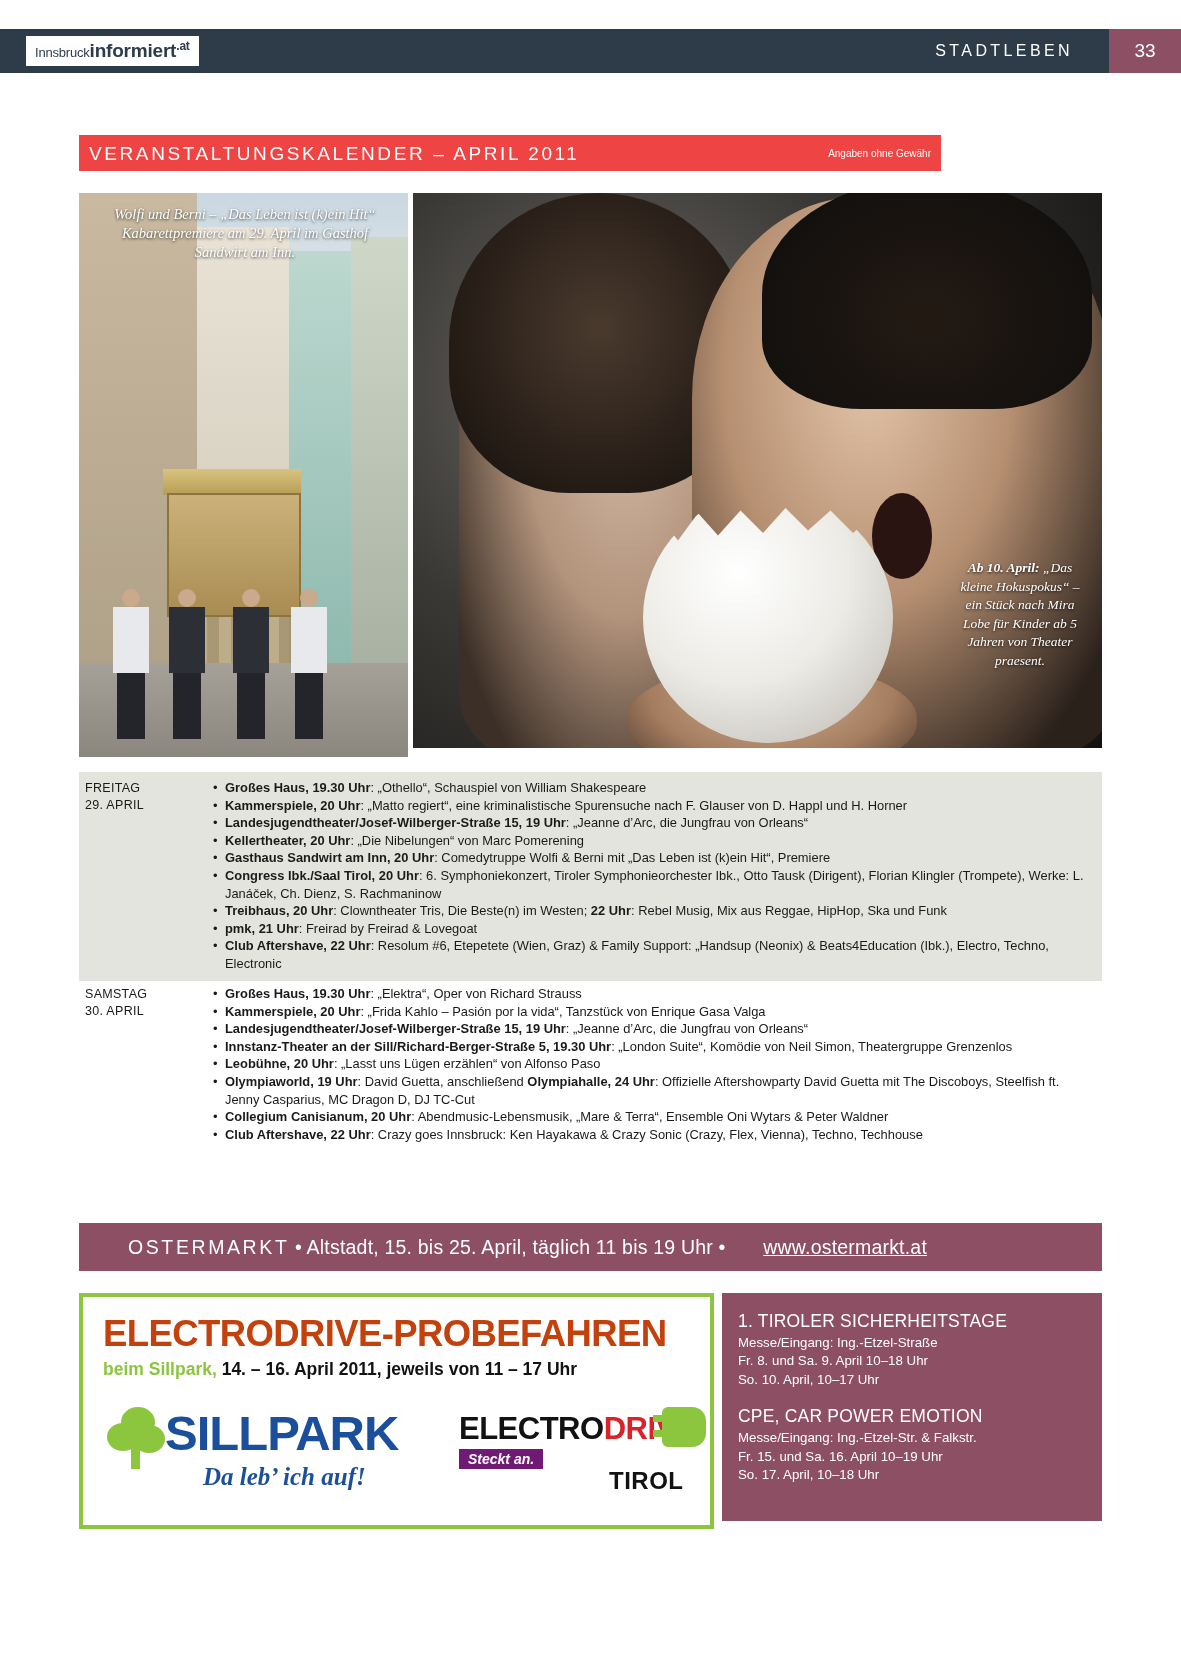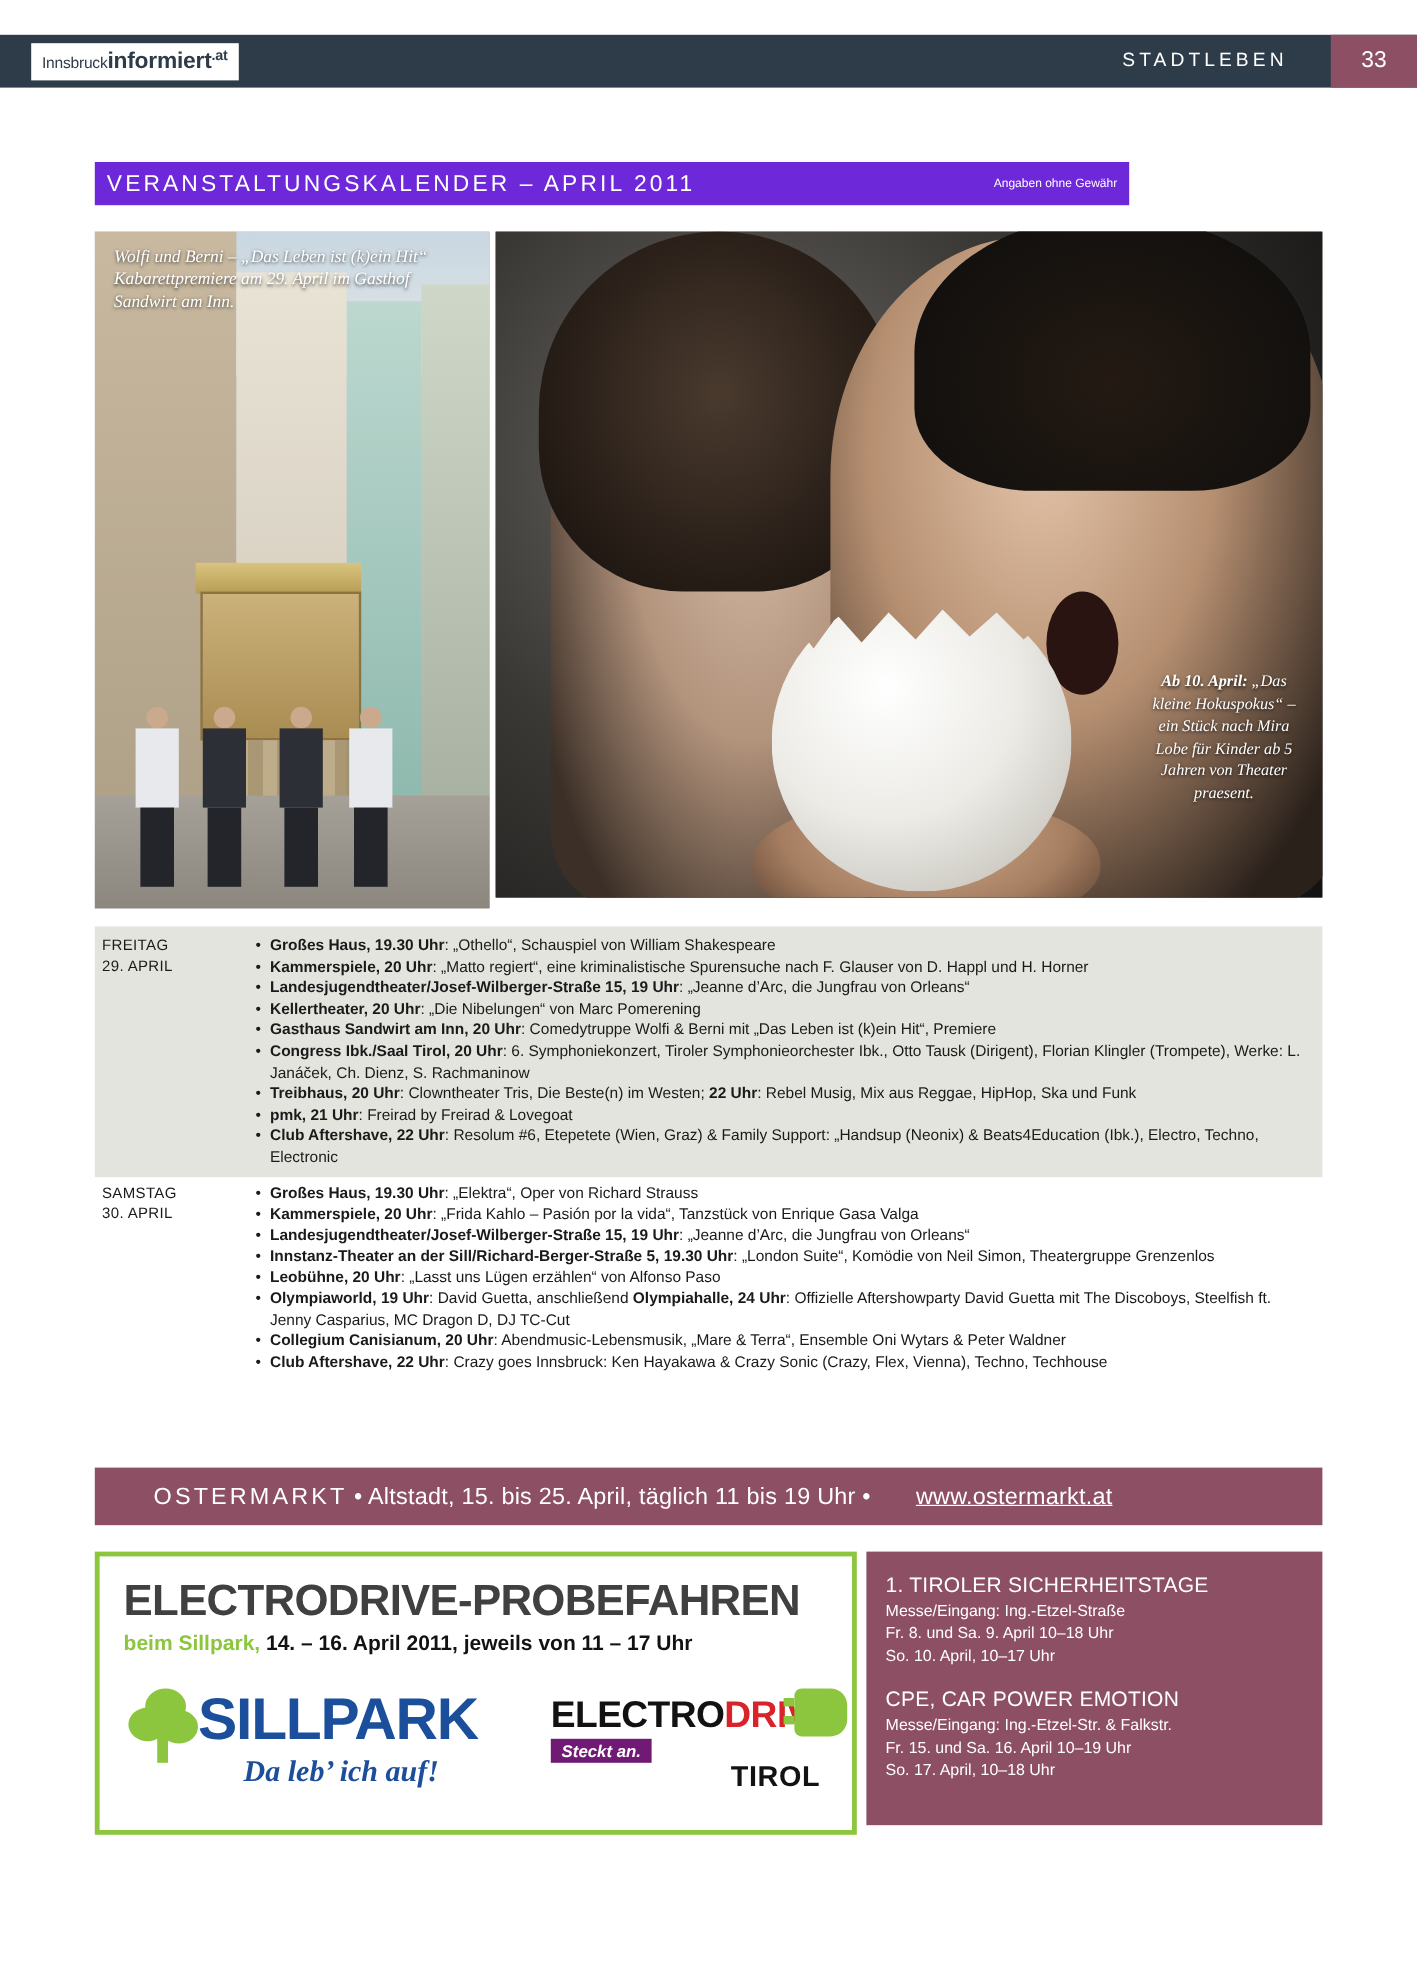--- a/index.html
+++ b/index.html
@@ -33,21 +33,21 @@
   .page-number-box {
     position:absolute; right:0; top:0; width:72px; height:44px;
     background:#8c4f63; color:#ffffff;
     display:flex; align-items:center; justify-content:center;
     font-size:19px;
   }
 
   
   .title-bar {
     position:absolute; left:79px; top:135px; width:862px; height:36px;
-    background:#6d28d9; color:#ffffff;
+    background:#ef4444; color:#ffffff;
   }
   .title-bar .title-text {
     position:absolute; left:10px; top:8px;
     font-size:19px; letter-spacing:2.6px;
   }
   .title-bar .title-note {
     position:absolute; right:10px; top:13px;
     font-size:10px;
   }
 
@@ -80,21 +80,21 @@
             background:linear-gradient(180deg,#a5a199,#8b877f); }
   .pl-person { position:absolute; bottom:18px; width:44px; height:150px; }
   .pl-person .head { position:absolute; left:13px; top:0; width:18px; height:18px; border-radius:50%; background:#caa98c; }
   .pl-person .torso { position:absolute; left:4px; top:18px; width:36px; height:66px; background:#2c2f35; }
   .pl-person .legs { position:absolute; left:8px; top:84px; width:28px; height:66px; background:#23252a; }
   .pl-person.shirt .torso { background:#e7e9ec; }
   .pl-p1 { left:30px; } .pl-p2 { left:86px; } .pl-p3 { left:150px; } .pl-p4 { left:208px; }
   .photo-caption-left {
     position:absolute; left:16px; top:12px; width:300px;
     color:#ffffff; font-family:"Liberation Serif", serif; font-style:italic;
-    font-size:14.5px; line-height:19px; text-align:left;
+    font-size:14.5px; line-height:19px; text-align:center;
     text-shadow:0 1px 3px rgba(0,0,0,.75);
   }
 
   .photo-right {
     position:absolute; left:334px; top:0; width:689px; height:555px;
     overflow:hidden; background:#1a1a1a;
   }
   .pr-bg { position:absolute; inset:0;
            background:radial-gradient(circle at 30% 35%, #6d6a66 0%, #3a3835 45%, #131211 100%); }
   .pr-woman {
@@ -172,21 +172,21 @@
   .ostermarkt .om-bold { letter-spacing:2.6px;margin-top:45px; }
   .ostermarkt .om-link { text-decoration:underline;margin-left:32px; }
 
   
   .ad-electrodrive {
     position:absolute; left:79px; top:1293px; width:627px; height:228px;
     background:#ffffff; border:4px solid #8cc63f;
   }
   .ad-title {
     position:absolute; left:20px; top:16px; width:590px;
-    font-size:36.5px; font-weight:bold; letter-spacing:-0.6px; color:#404040;
+    font-size:36.5px; font-weight:bold; letter-spacing:-0.6px; color:#c2410c;
   }
   .ad-subtitle {
     position:absolute; left:20px; top:62px; width:590px;
     font-size:17.5px; color:#121212;
   }
   .ad-subtitle .green { color:#8cc63f; font-weight:bold; }
   .ad-subtitle .bold { font-weight:bold; }
 
   .sillpark-logo { position:absolute; left:24px; top:104px; width:300px; height:104px; }
   .sp-tree {

